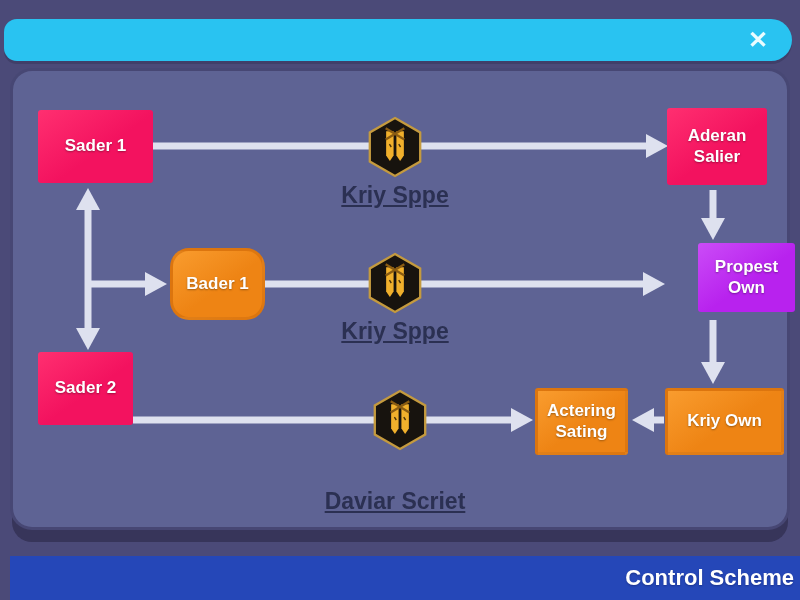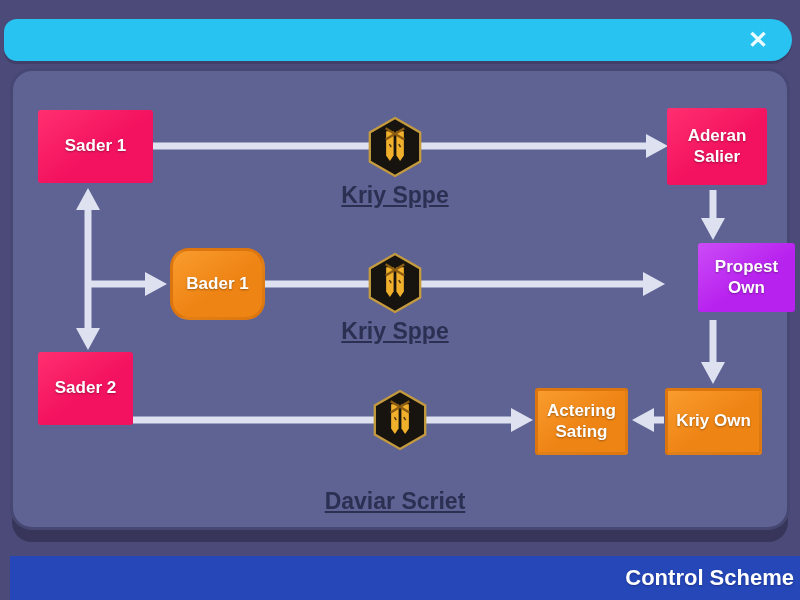--- a/index.html
+++ b/index.html
@@ -59,21 +59,21 @@
   .node.pink   { background:linear-gradient(145deg,#ff2f70 0%,#f3125f 55%); }
   .node.orange { background:linear-gradient(145deg,#f99c2e 0%,#ee8414 55%);
                  border:3px solid rgba(205,105,10,.55); }
   .node.purple { background:linear-gradient(145deg,#cb4cf7 0%,#b822ee 55%); }
   #node-sader1   { left:38px;  top:110px; width:115px; height:73px; }
   #node-aderan   { left:667px; top:108px; width:100px; height:77px; }
   #node-bader1   { left:170px; top:248px; width:95px; height:72px;border-radius:19px; }
   #node-propest  { left:666px; top:243px; width:97px; height:69px;margin-left:32px; }
   #node-sader2   { left:38px;  top:352px; width:95px; height:73px;text-align:right; }
   #node-actering { left:535px; top:388px; width:93px; height:67px; }
-  #node-kriyown  { left:665px; top:388px; width:97px; height:67px; }
+  #node-kriyown  { left:665px; top:388px; width:119px; height:67px; }
   
   .badge { position:absolute; z-index:4; width:56px; height:62px; }
   #badge-top    { left:367px; top:116px; }
   #badge-middle { left:367px; top:252px; }
   #badge-bottom { left:372px; top:389px; }
   
   .edge-label {
     position:absolute; z-index:3; width:220px; text-align:center;
     color:#2b3052; font-weight:bold; font-size:23px;text-decoration:underline;
   }

